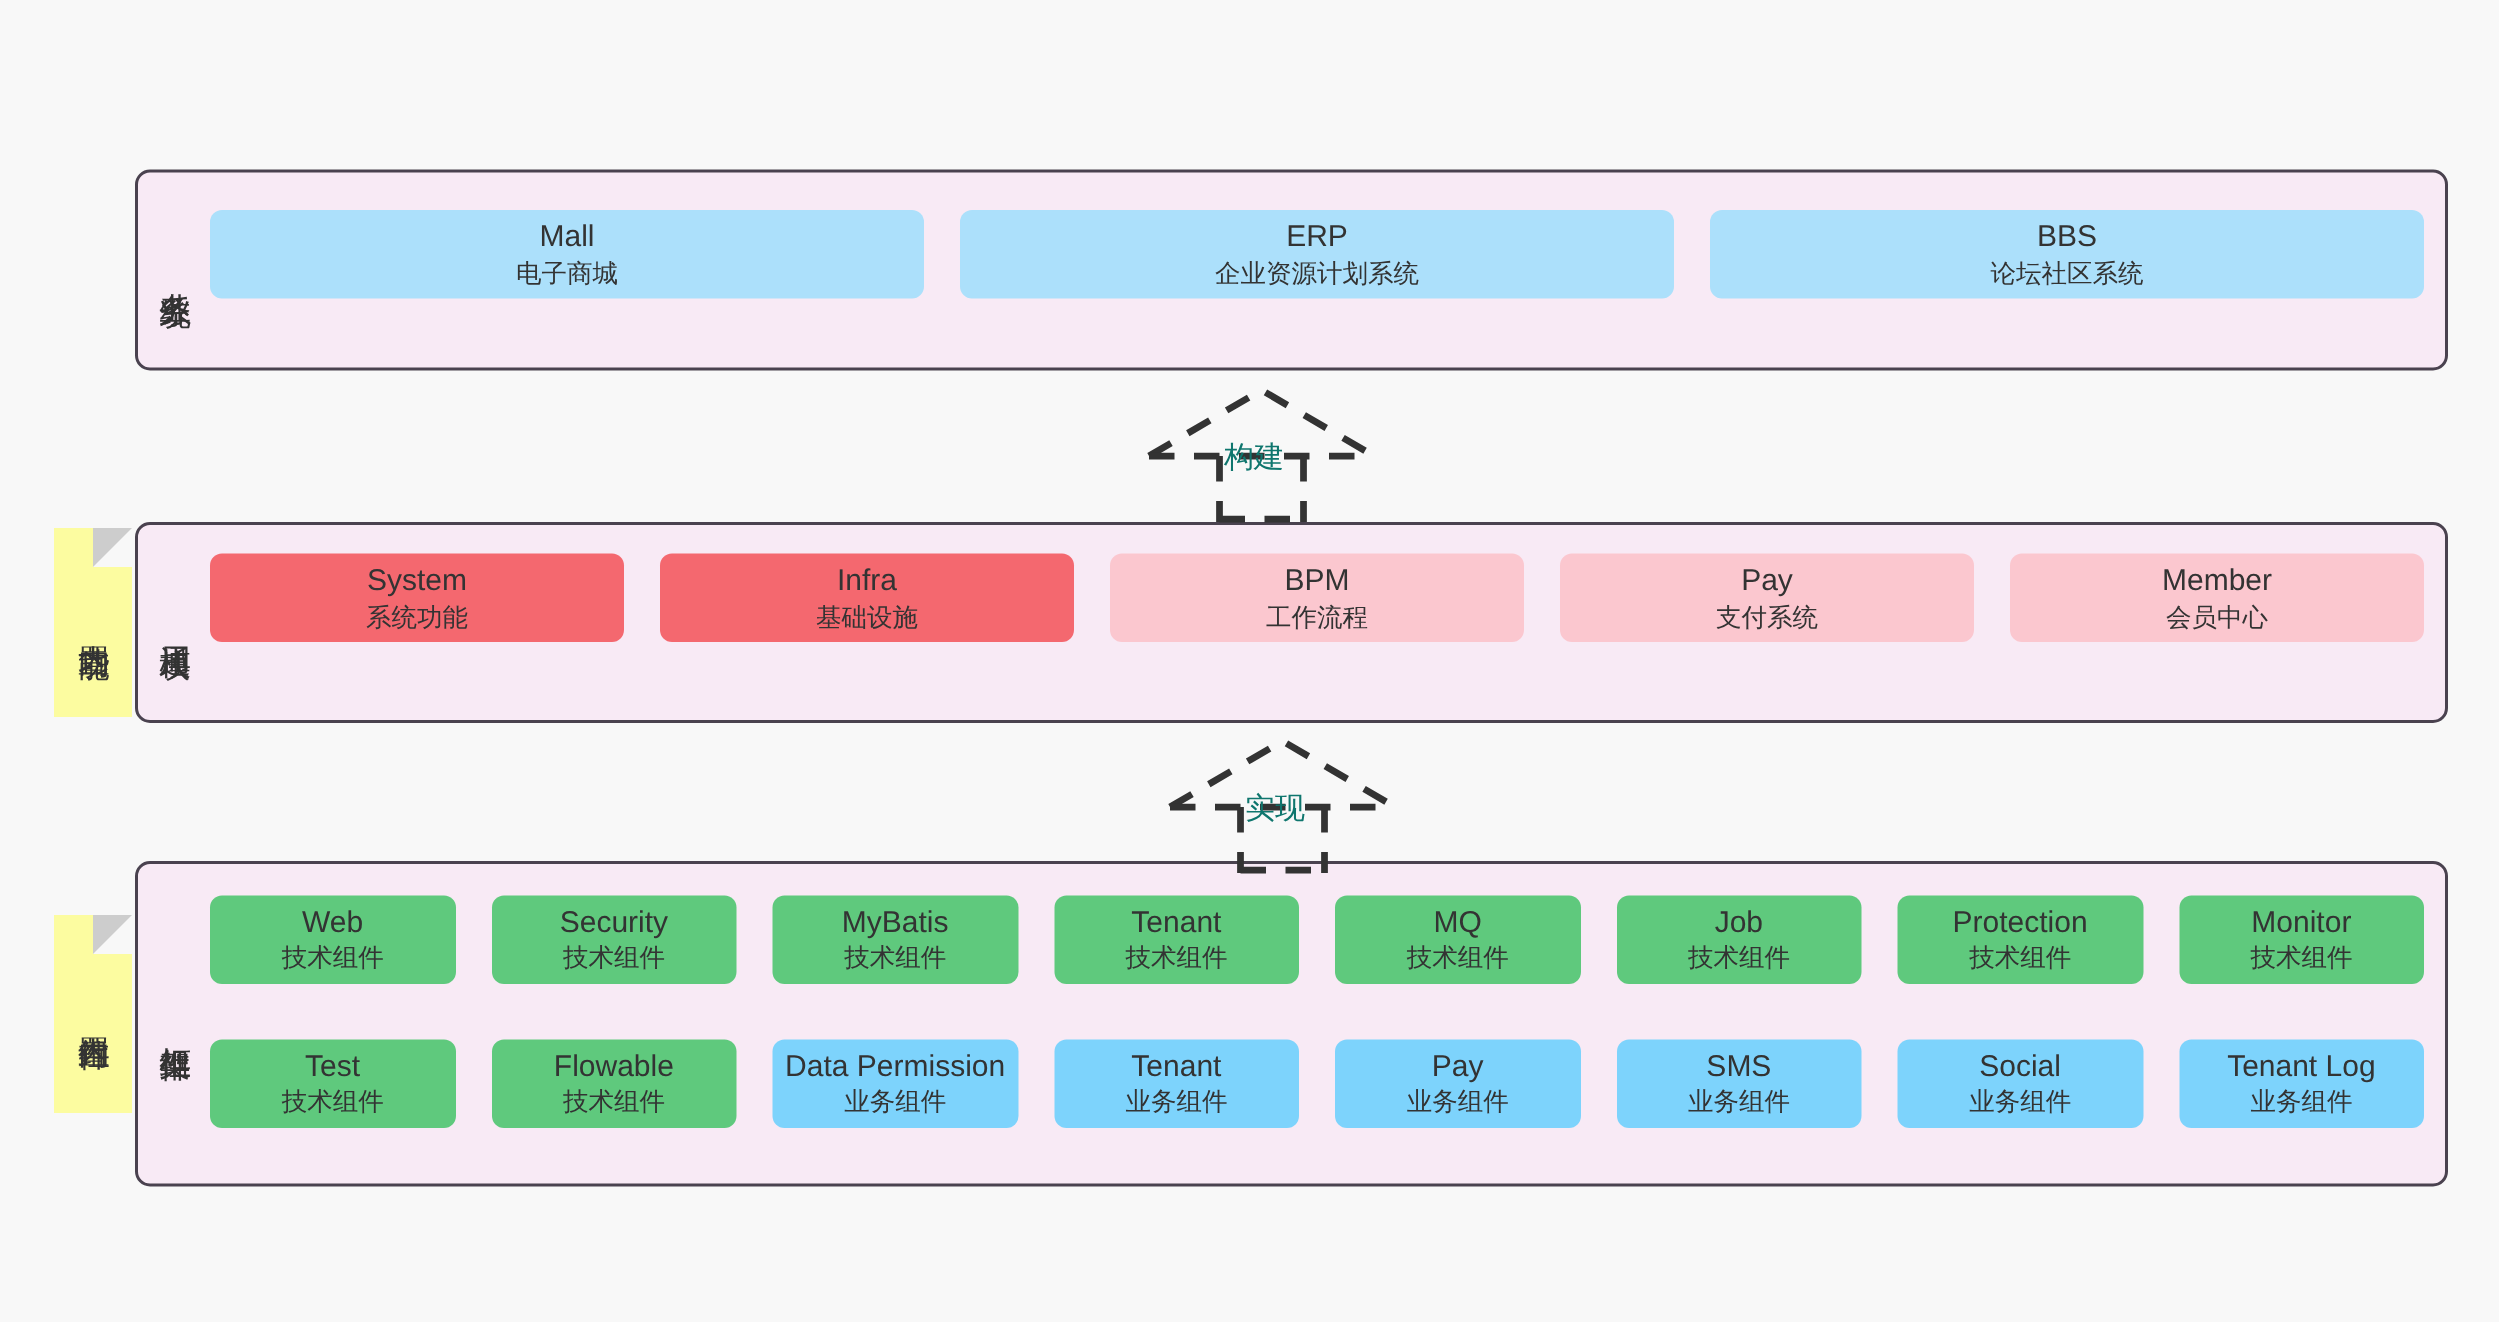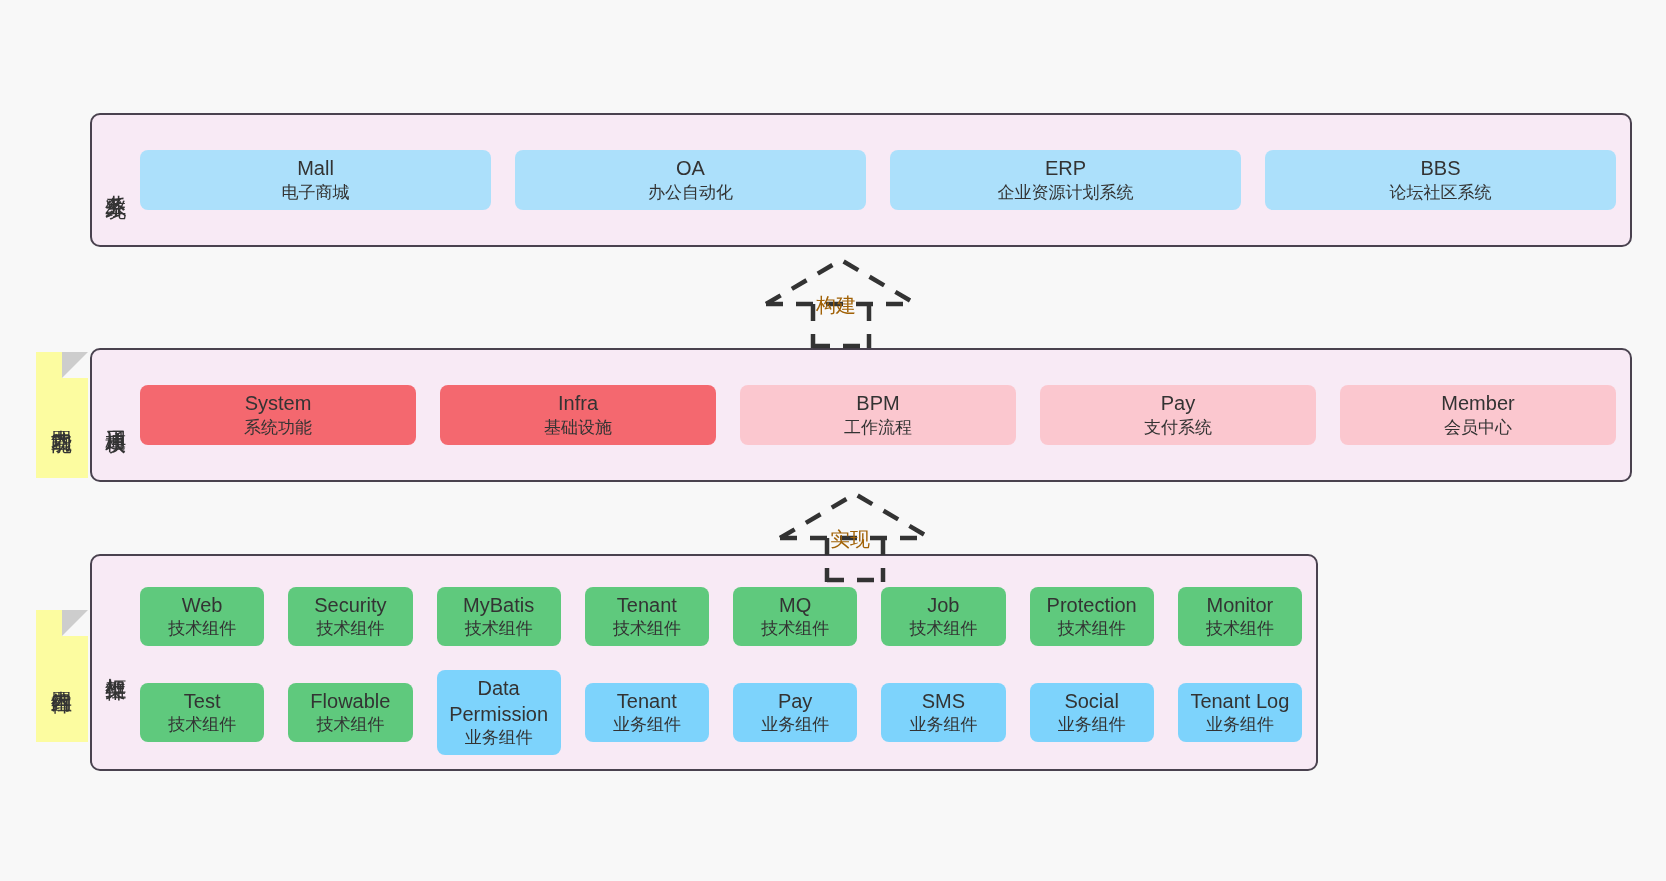--- a/index.html
+++ b/index.html
@@ -51,21 +51,21 @@
     flex: 1 1 auto;
     display: flex;
     flex-direction: column;
     justify-content: center;
     padding: 0 14px 0 0;
     box-sizing: border-box;
   }
   .node-row {
     display: flex;
     flex-direction: row;
-    align-items: center;
+    align-items: flex-start;
     justify-content: space-between;
     gap: 24px;
   }
   .node-row + .node-row {
     margin-top: 16px;
   }
 
   
   .node {
     flex: 1 1 0;
@@ -97,21 +97,21 @@
   .node.green  { background: #5fc97d; }
   .node.lgreen { background: #7dd3fc; }
 
   
   #layer-business { left: 90px;  top: 113px; width: 1542px; height: 134px; }
   #layer-business .node-row { height: 80px; }
 
   #layer-common   { left: 90px;  top: 348px; width: 1542px; height: 134px; }
   #layer-common .node-row { height: 92px; }
 
-  #layer-framework{ left: 90px;  top: 554px; width: 1228px; height: 217px; }
+  #layer-framework{ left: 90px;  top: 574px; width: 1542px; height: 217px; }
   #layer-framework .node-row { height: 80px; }
   #layer-framework .layer-body { padding-top: 4px; }
 
   
   .sticky {
     position: absolute;
     background: #fcfca0;
     width: 52px;
     box-sizing: border-box;
     display: flex;
@@ -140,21 +140,21 @@
 
   
   .connector {
     position: absolute;
     z-index: 2;
   }
   .connector svg { display: block; overflow: visible; }
   .connector-label {
     position: absolute;
     font-size: 20px;
-    color: #a16207;
+    color: #0f766e;
     line-height: 1;
     background: transparent;
     white-space: nowrap;
   }
   #connector-build   { left: 756px; top: 256px;  width: 170px; height: 92px; }
   #connector-build .connector-label   { left: 60px; top: 39px; }
   #connector-impl    { left: 770px; top: 490px;  width: 170px; height: 92px; }
   #connector-impl .connector-label    { left: 60px; top: 39px; }
 </style>
 </head>
@@ -164,24 +164,20 @@
 
   <div class="layer" id="layer-business">
     <div class="layer-title">业务系统</div>
     <div class="layer-body">
       <div class="node-row">
         <div class="node blue">
           <div class="t-en">Mall</div>
           <div class="t-cn">电子商城</div>
         </div>
         <div class="node blue">
-          <div class="t-en">OA</div>
-          <div class="t-cn">办公自动化</div>
-        </div>
-        <div class="node blue">
           <div class="t-en">ERP</div>
           <div class="t-cn">企业资源计划系统</div>
         </div>
         <div class="node blue">
           <div class="t-en">BBS</div>
           <div class="t-cn">论坛社区系统</div>
         </div>
       </div>
     </div>
   </div>

